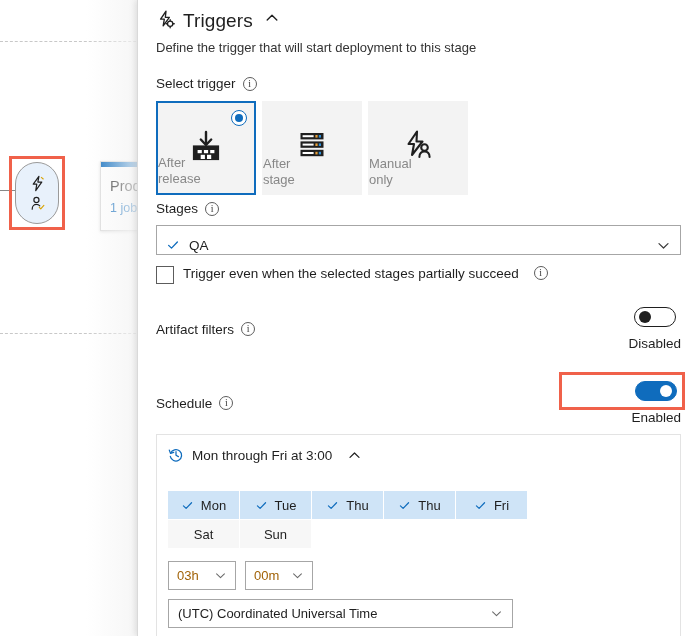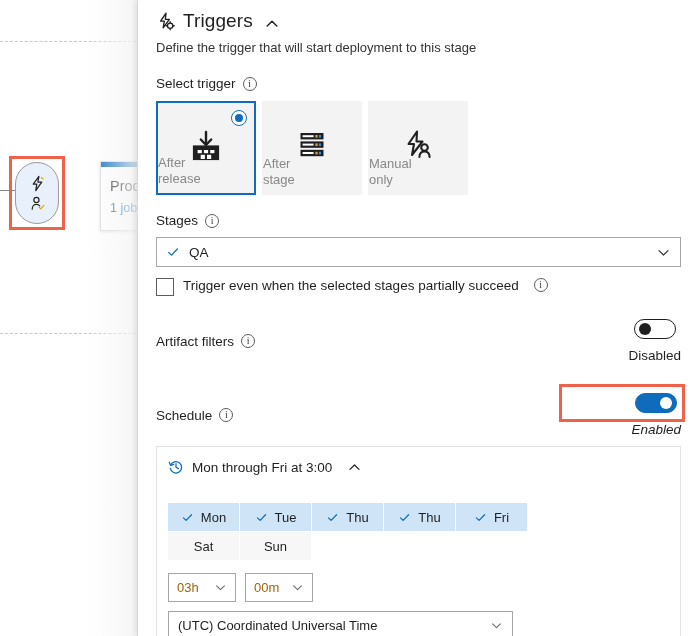--- a/index.html
+++ b/index.html
@@ -76,21 +76,21 @@
   .panel {
     position: absolute; left: 137px; top: 0; right: 0; bottom: 0;
     background: #ffffff;
     border-left: 1px solid #d9d9d9;
     box-shadow: -2px 0 6px rgba(0,0,0,.10);
     padding: 0 18px;
     overflow: hidden;
   }
 
   .panel-head {
-    display: flex; align-items: flex-end; gap: 7px;
+    display: flex; align-items: flex-start; gap: 7px;
     padding-top: 10px;
   }
   .panel-title { font-size: 19px; color: #1f1f1f; font-weight: 400; letter-spacing: .1px; }
   .panel-sub {
     font-size: 13px; color: #333; margin-top: 7px; line-height: 17px;
   }
 
   .field-label {
     font-size: 13.5px; color: #1f1f1f; display: flex;
     align-items: center; gap: 7px;
@@ -125,21 +125,21 @@
     position: absolute; right: 7px; top: 7px;
     width: 16px; height: 16px; border-radius: 50%;
     border: 1.5px solid #0f6cbd; background: #fff;
     display: flex; align-items: center; justify-content: center;
   }
   .radio-inner { width: 8px; height: 8px; border-radius: 50%; background: #0f6cbd; }
 
   
   .combo {
     height: 30px; border: 1px solid #a6a6a6; background: #fff;
-    display: flex; align-items: center; padding: 12px 9px;
+    display: flex; align-items: flex-start; padding: 12px 9px;
     font-size: 13.5px; color: #1f1f1f; cursor: pointer;
   }
   .combo .chev { margin-left: auto; color: #3a3a3a; }
   .combo .tick { color: #0f6cbd; margin-right: 9px; display: inline-flex; }
 
   .checkrow { display: flex; align-items: flex-start; gap: 9px; margin-top: 11px; }
   .checkbox {
     width: 18px; height: 18px; border: 1px solid #5c5c5c; background: #fff;
     cursor: pointer; flex: 0 0 auto;
   }
@@ -318,21 +318,21 @@
             </svg>
           </div>
           <div class="tcard-label">
             <span>Manual</span><br>
             <span>only</span>
           </div>
         </div>
       </div>
     </div>
 
-    <div style="margin-top:18px;">
+    <div style="margin-top:6px;">
       <div class="field-label">
         <span>Stages</span>
         <span class="info-i">i</span>
       </div>
 
       <div class="combo" style="margin-top:9px;">
         <span class="tick">
           <svg width="14" height="14" viewBox="0 0 16 16" fill="none" stroke="#0f6cbd" stroke-width="1.5">
             <path d="M3 8.4 L6.3 11.6 L13 4.6" stroke-linecap="round" stroke-linejoin="round"></path>
           </svg>
@@ -363,21 +363,21 @@
         </div>
         <span class="toggle-text">Disabled</span>
       </div>
     </div>
 
     <div style="margin-top:30px; display:flex; align-items:center; position:relative;">
       <div class="field-label">
         <span>Schedule</span>
         <span class="info-i">i</span>
       </div>
-      <div class="toggle-row" style="margin-left:auto;font-style:italic;">
+      <div class="toggle-row" style="margin-left:auto;">
         <div class="switch on">
           <div class="knob"></div>
         </div>
         <span class="toggle-text">Enabled</span>
       </div>
       <div class="toggle-highlight" style="right:-4px; top:-9px; width:126px; height:38px;"></div>
     </div>
 
     <div class="sched-box">
       <div class="sched-head">

